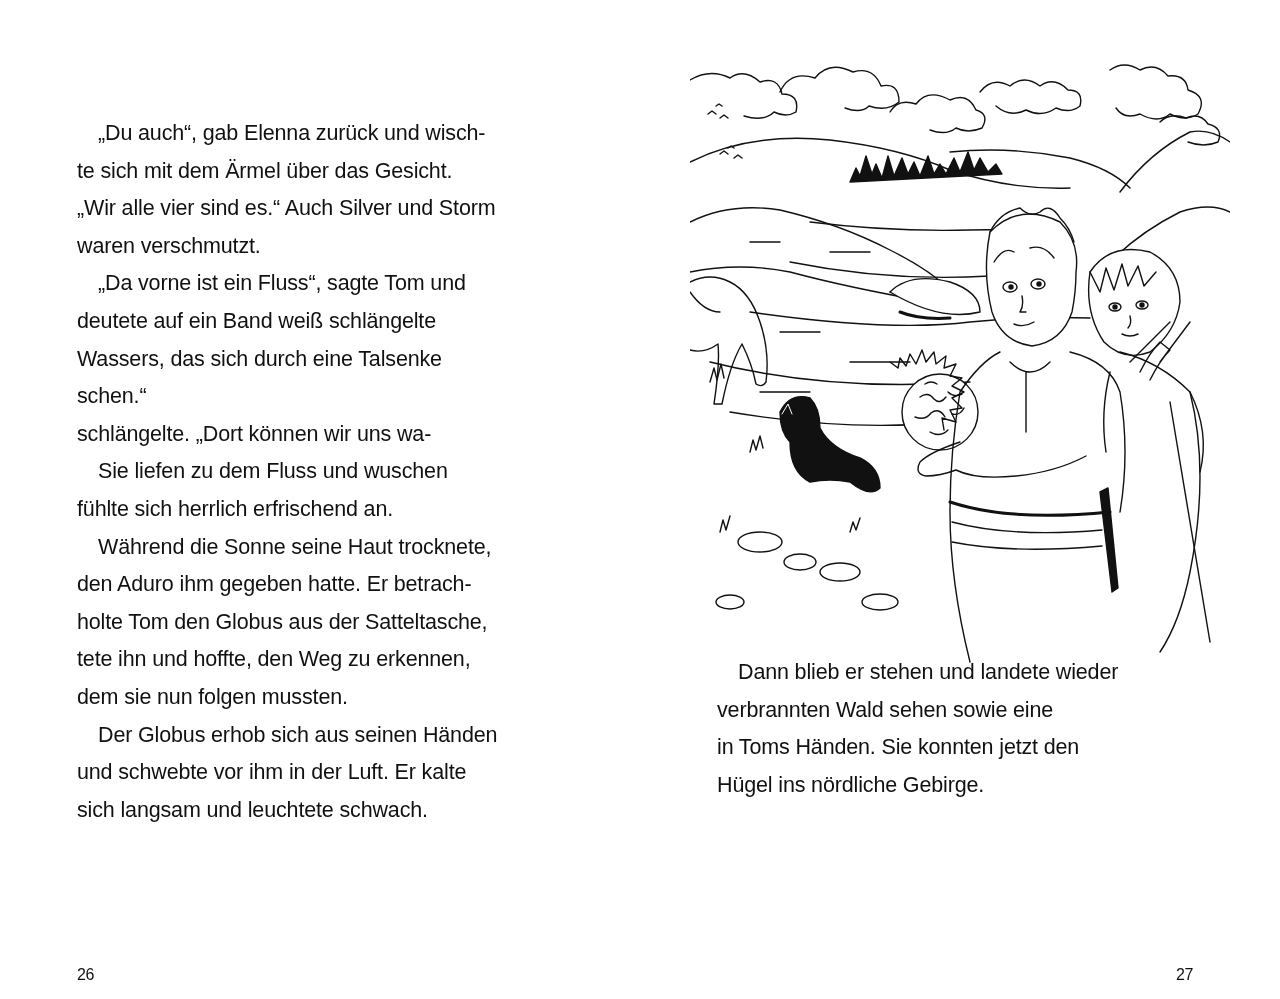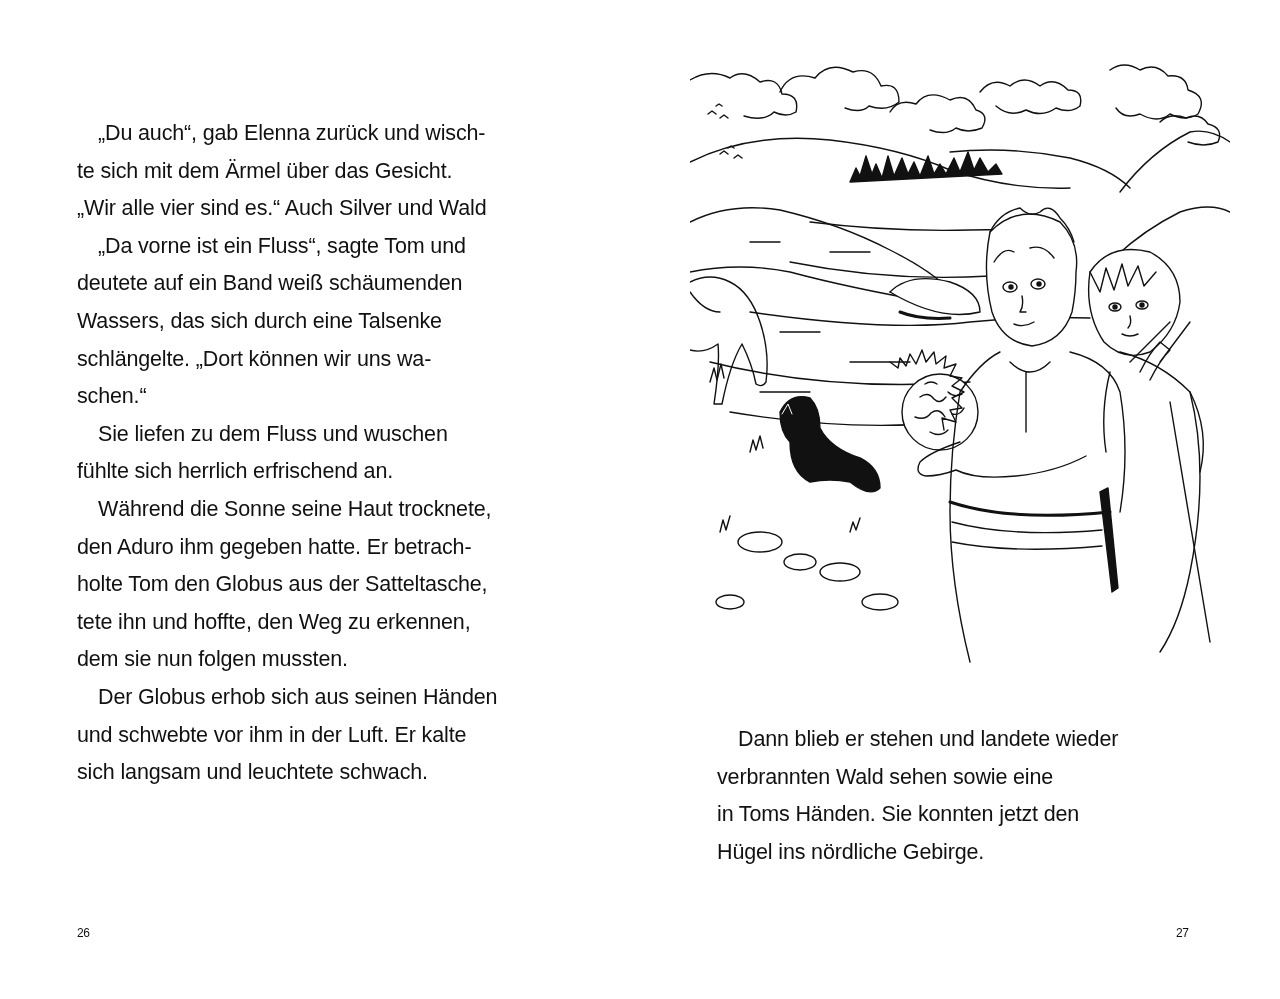--- a/index.html
+++ b/index.html
@@ -3,42 +3,43 @@
 <meta charset="utf-8">
 <style>
   html, body { margin: 0; padding: 0; background: #ffffff; }
   body { width: 1280px; height: 999px; position: relative; overflow: hidden;
          font-family: "Liberation Sans", "DejaVu Sans", sans-serif; color: #111; }
   .page { position: absolute; top: 0; height: 999px; }
   .page-left { left: 0; width: 640px; }
   .page-right { left: 640px; width: 640px; }
   .text-block { position: absolute; font-size: 21.5px; line-height: 37.6px; letter-spacing: -0.15px; }
   .page-left .text-block { left: 77px; top: 115px; width: 500px; }
-  .page-right .text-block { left: 77px; top: 721px; width: 500px; }
+  .page-right .text-block { left: 77px; top: 654px; width: 500px; }
   .line { display: block; white-space: nowrap; }
   .line.indent { text-indent: 21px; }
-  .page-number { position: absolute; top: 926px; font-size: 12px; letter-spacing: -0.5px; text-align: right; }
+  .page-number { position: absolute; top: 966px; font-size: 16px; letter-spacing: -0.5px; text-align: right; }
   .page-left .page-number { left: 77px; }
   .page-right .page-number { left: 536px; }
   .illustration { position: absolute; left: 50px; top: 62px; width: 540px; height: 605px; }
   .illustration svg { width: 100%; height: 100%; display: block; }
 </style>
 </head>
 <body>
 
 <div class="page page-left">
   <div class="text-block">
     <span class="line indent">„Du auch“, gab Elenna zurück und wisch-</span>
     <span class="line">te sich mit dem Ärmel über das Gesicht.</span>
-    <span class="line">„Wir alle vier sind es.“ Auch Silver und Wald</span>
+    <span class="line">„Wir alle vier sind es.“ Auch Silver und Storm</span>
+    <span class="line">waren verschmutzt.</span>
     <span class="line indent">„Da vorne ist ein Fluss“, sagte Tom und</span>
-    <span class="line">deutete auf ein Band weiß schäumenden</span>
+    <span class="line">deutete auf ein Band weiß schlängelte</span>
     <span class="line">Wassers, das sich durch eine Talsenke</span>
+    <span class="line">schen.“</span>
     <span class="line">schlängelte. „Dort können wir uns wa-</span>
-    <span class="line">schen.“</span>
     <span class="line indent">Sie liefen zu dem Fluss und wuschen</span>
     <span class="line">fühlte sich herrlich erfrischend an.</span>
     <span class="line indent">Während die Sonne seine Haut trocknete,</span>
     <span class="line">den Aduro ihm gegeben hatte. Er betrach-</span>
     <span class="line">holte Tom den Globus aus der Satteltasche,</span>
     <span class="line">tete ihn und hoffte, den Weg zu erkennen,</span>
     <span class="line">dem sie nun folgen mussten.</span>
     <span class="line indent">Der Globus erhob sich aus seinen Händen</span>
     <span class="line">und schwebte vor ihm in der Luft. Er kalte</span>
     <span class="line">sich langsam und leuchtete schwach.</span>

